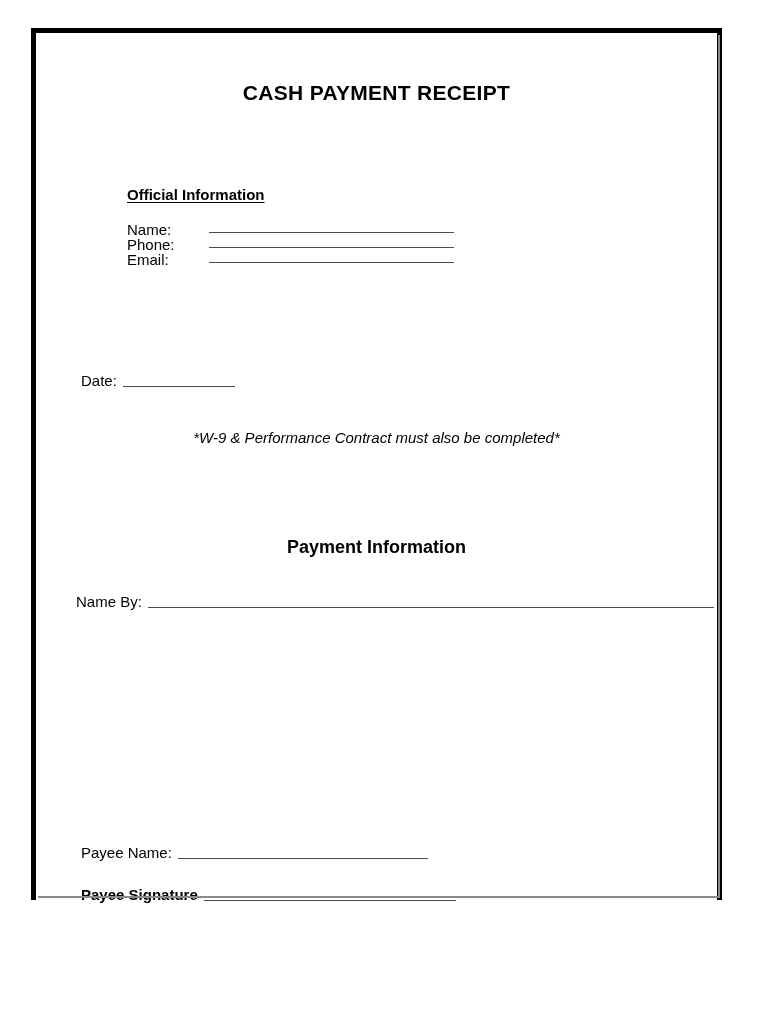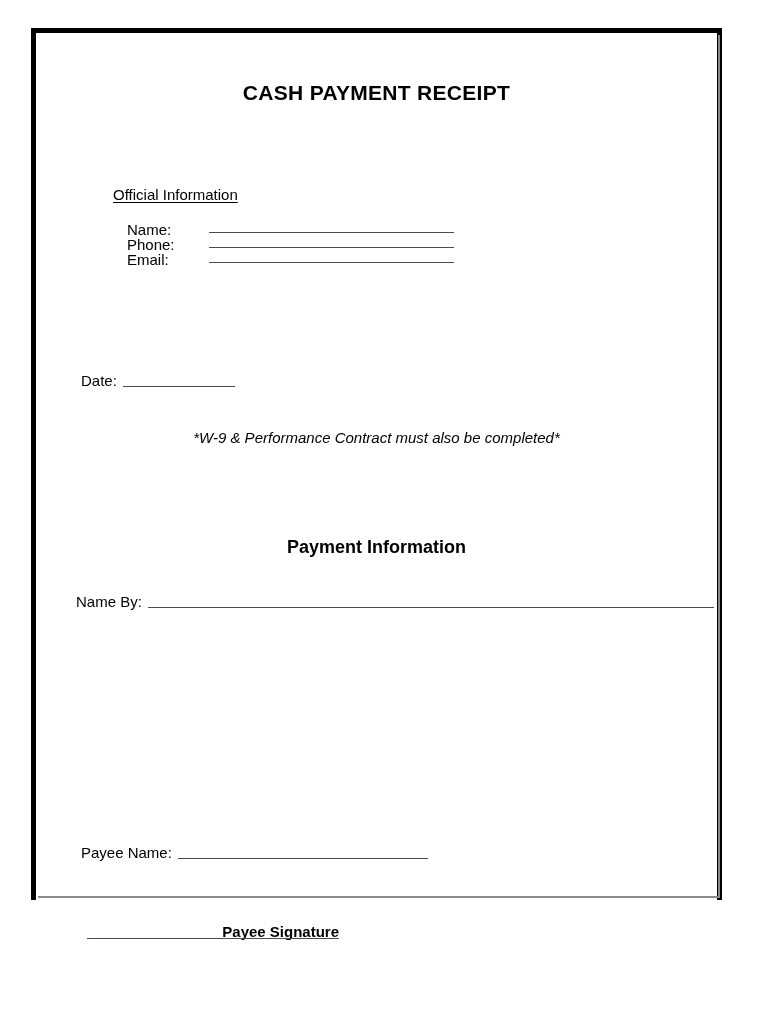--- a/index.html
+++ b/index.html
@@ -62,24 +62,24 @@
     top: 48px;
     width: 681px;
     text-align: center;
     font-size: 21px;
     font-weight: bold;
     letter-spacing: 0.3px;
   }
 
   .section-heading-left {
     position: absolute;
-    left: 77px;
+    left: 91px;
     top: 153px;
     font-size: 15px;
-    font-weight: normal;
+    font-weight: bold;
     text-decoration: underline;
     text-underline-offset: 2px;
   }
 
   .section-heading-center {
     position: absolute;
     left: 0;
     top: 504px;
     width: 681px;
     text-align: center;
@@ -147,21 +147,21 @@
     width: 245px;
     margin-left: 0;
   }
 
   
   .row-date   { left: 45px;  top: 327px; }
   .row-paidby { left: 40px;  top: 548px; }
   .row-amount { left: 40px;  top: 594px; }
   .row-forpay { left: 40px;  top: 634px; }
   .row-payee  { left: 45px;  top: 799px; }
-  .row-sign   { left: 45px;  top: 878px; flex-direction: column; }
+  .row-sign   { left: 45px;  top: 841px; }
 
   .rule-date   { width: 112px; }
   .rule-paidby { width: 566px; }
   .rule-amount { width: 262px; }
   .rule-dollar { width: 112px; margin-left: 1px; }
   .rule-forpay { width: 530px; }
   .rule-payee  { width: 250px; }
   .rule-sign   { width: 252px; }
 </style>
 </head>

